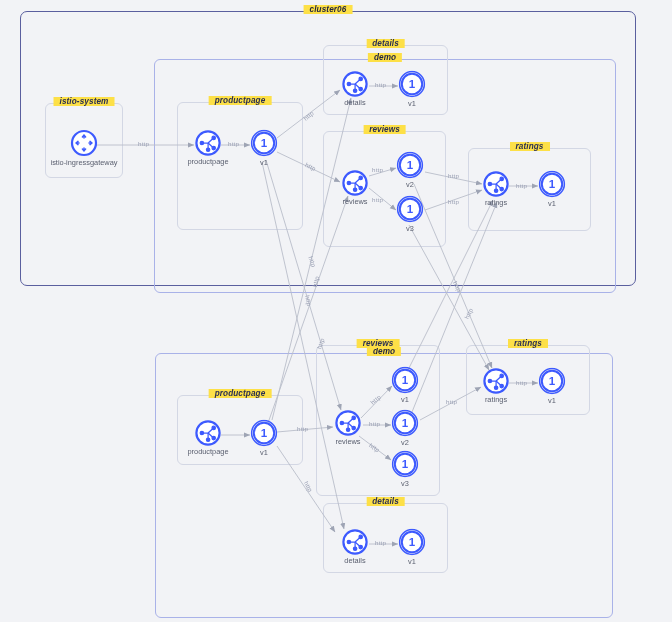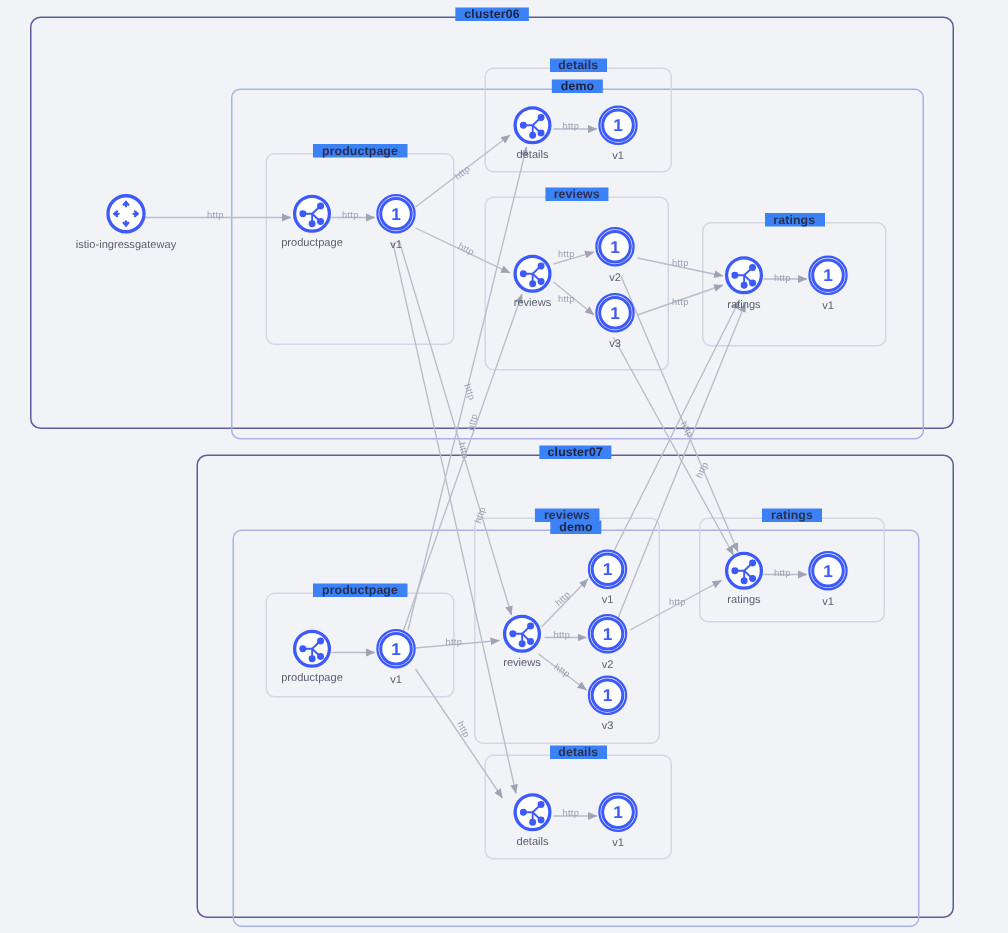--- a/index.html
+++ b/index.html
@@ -27,26 +27,27 @@
   }
   .box.cluster  { border: 1.6px solid #5a5f9e; border-radius: 7px; }
   .box.ns       { border: 1.2px solid #a9b2e8; border-radius: 6px; margin-top: 28px; }
   .box.app      { border: 1px solid #d3d7e4; border-radius: 6px; }
 
   .box > .box-label {
     position: absolute;
     top: -7px;
     left: 50%;
     transform: translateX(-50%);
-    background: #3b82f6;
+    background: #fde047;
     padding: 0 6px;
     white-space: nowrap;
     color: #1f2340;
     font-weight: bold;
     letter-spacing: .1px;
+    font-style: italic;
   }
   .box.cluster > .box-label { font-size: 8.2px; }
   .box.ns      > .box-label { font-size: 8.2px; }
   .box.app     > .box-label { font-size: 8.2px; color:#2a2f52; }
 
   
   .node {
     position: absolute;
     width: 0; height: 0;
   }
@@ -142,40 +143,40 @@
   </svg>
 
   <div class="box cluster" style="left:20px; top:11px; width:616px; height:275px;">
     <span class="box-label">cluster06</span>
   </div>
 
   <div class="box ns" style="left:154px; top:31px; width:462px; height:234px;">
     <span class="box-label">demo</span>
   </div>
 
+  <div class="box app" style="left:45px; top:103px; width:78px; height:75px;">
+    <span class="box-label">istio-system</span>
+  </div>
 
   <div class="box app" style="left:177px; top:102px; width:126px; height:128px;">
     <span class="box-label">productpage</span>
   </div>
 
   <div class="box app" style="left:323px; top:45px; width:125px; height:70px;">
     <span class="box-label">details</span>
   </div>
 
   <div class="box app" style="left:323px; top:131px; width:123px; height:116px;">
     <span class="box-label">reviews</span>
   </div>
 
   <div class="box app" style="left:468px; top:148px; width:123px; height:83px;">
     <span class="box-label">ratings</span>
   </div>
 
-  <div class="box cluster" style="left:131px; top:303px; width:505px; height:309px;">
-    <span class="box-label">cluster07</span>
-  </div>
 
   <div class="box ns" style="left:155px; top:325px; width:458px; height:265px;">
     <span class="box-label">demo</span>
   </div>
 
   <div class="box app" style="left:177px; top:395px; width:126px; height:70px;">
     <span class="box-label">productpage</span>
   </div>
 
   <div class="box app" style="left:316px; top:345px; width:124px; height:151px;">

